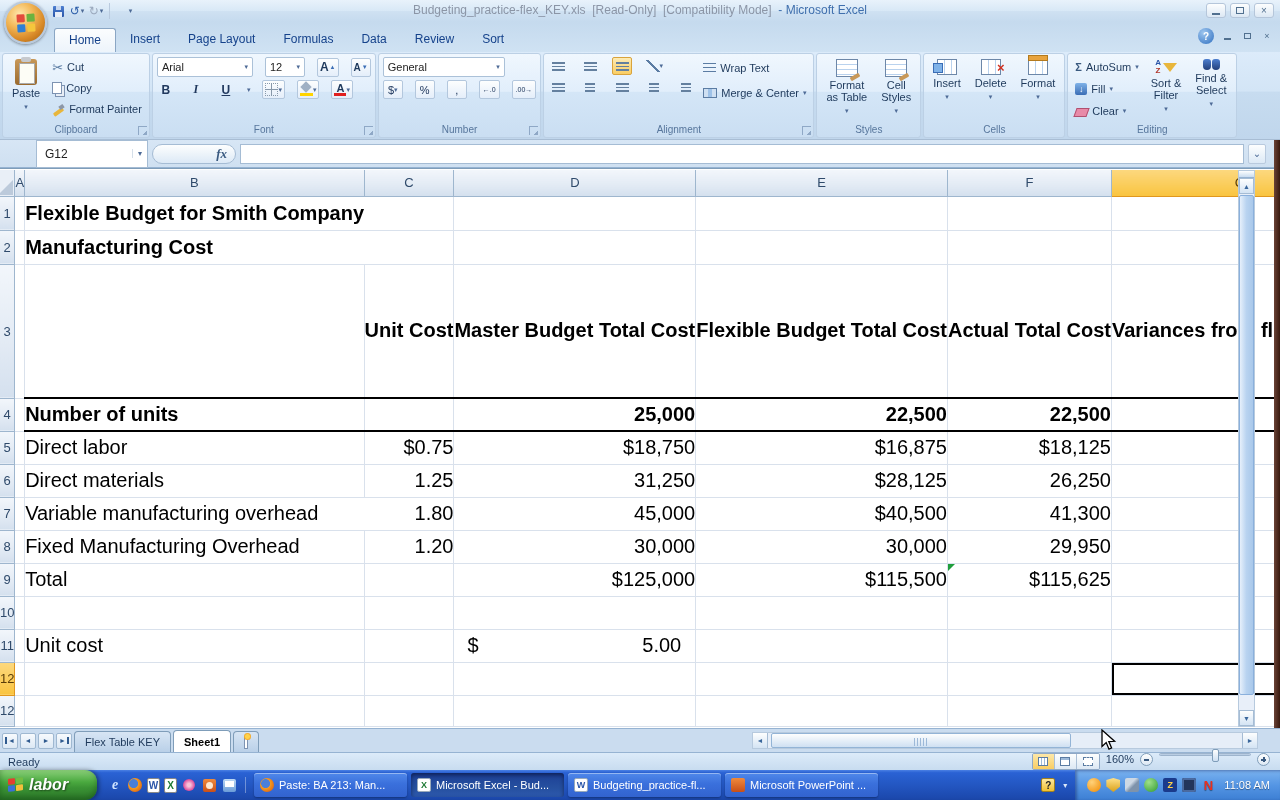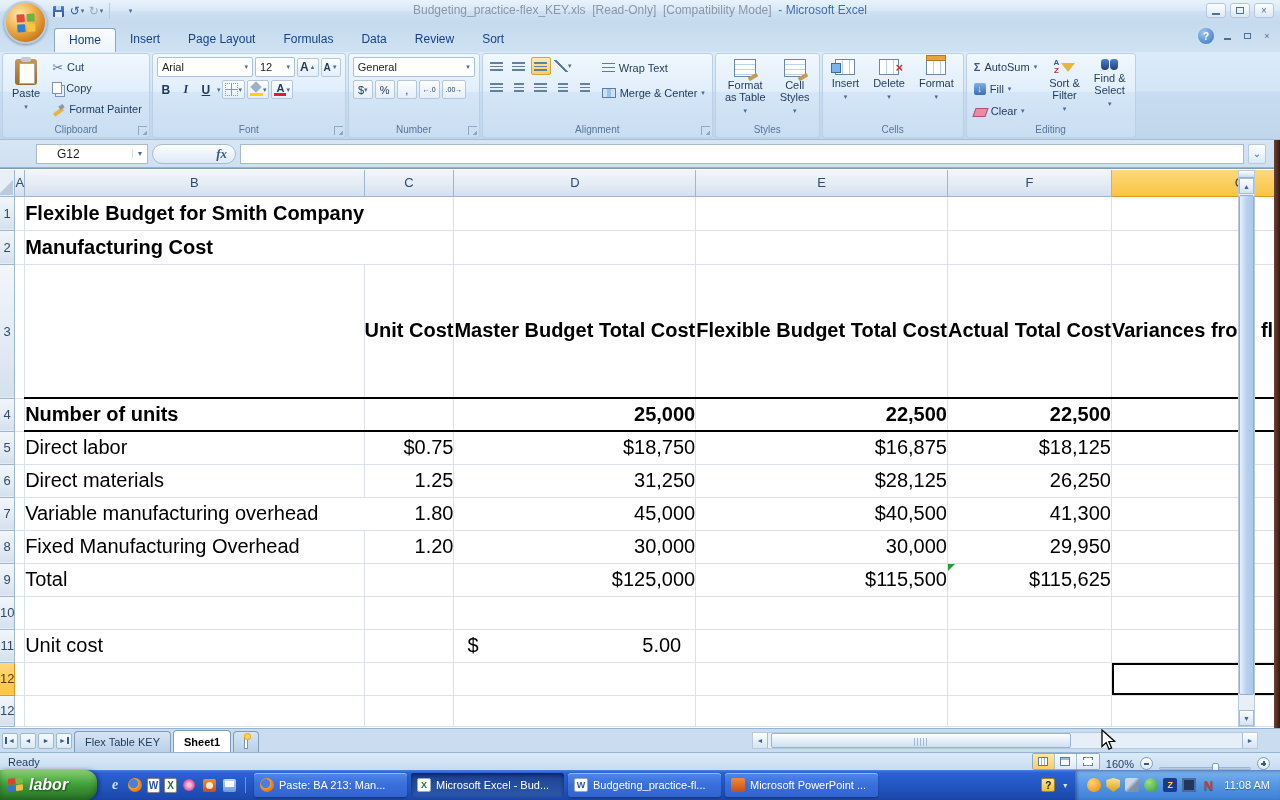--- a/index.html
+++ b/index.html
@@ -62,21 +62,21 @@
 .launcher{position:absolute;right:2px;bottom:2px;width:9px;height:9px;border-left:1px solid #8fa8c6;border-top:1px solid #8fa8c6}
 .launcher:after{content:"";position:absolute;right:0;bottom:0;width:4px;height:4px;
   background:linear-gradient(135deg,transparent 50%,#8fa8c6 50%)}
 .bigbtn{display:flex;flex-direction:column;align-items:center;font-size:11px;color:#1e395b;gap:2px;padding:2px 5px;text-align:center;line-height:12px}
 .smbtn{display:flex;align-items:center;gap:4px;font-size:11px;color:#1e395b;height:20px;padding:0 3px;white-space:nowrap}
 .dd{font-size:7px;color:#4d6a96}
 .pre{white-space:pre-line}
 .combo{background:#fff;border:1px solid #abc1d8;height:20px;display:flex;align-items:center;font-size:11px;padding:0 4px;color:#222;border-radius:2px}
 .combo .cval{flex:1}
 .col{display:flex;flex-direction:column;gap:1px}
-.row{display:flex;gap:2px;align-items:center}
+.row{display:flex;gap:12px;align-items:center}
 
 .i-paste{width:22px;height:26px;background:linear-gradient(#c89858,#9a6a2e);border-radius:3px;position:relative}
 .i-paste:before{content:"";position:absolute;left:4px;top:4px;width:14px;height:19px;background:#fdfdf6;border:1px solid #aaa}
 .i-paste:after{content:"";position:absolute;left:6px;top:-2px;width:10px;height:5px;background:#c6c9ce;border-radius:2px}
 .i-cut{color:#5b7ca3;font-size:13px}
 .i-copy{width:10px;height:12px;background:#fff;border:1px solid #7d93b2;box-shadow:3px 3px 0 -1px #e8eef6,3px 3px 0 0 #7d93b2}
 .i-brush{width:13px;height:13px;position:relative}
 .i-brush:before{content:"";position:absolute;left:1px;top:7px;width:11px;height:4px;background:#e8b63c;border-radius:1px;transform:rotate(-35deg)}
 .i-brush:after{content:"";position:absolute;left:7px;top:2px;width:5px;height:4px;background:#8c97a8;transform:rotate(-35deg)}
 
@@ -123,21 +123,21 @@
 .i-clear{width:13px;height:9px;background:#e88aa8;border:1px solid #b05070;transform:skewX(-20deg);margin-top:3px}
 .i-az{display:flex;flex-direction:column;font-size:8px;font-weight:bold;line-height:8px}
 .i-az .la{color:#2a55a8}.i-az .lz{color:#b03428}
 .i-funnel{width:0;height:0;border-left:7px solid transparent;border-right:7px solid transparent;border-top:9px solid #e8b63c}
 .i-binoc{display:flex;gap:1px}
 .i-binoc i{width:8px;height:11px;background:linear-gradient(#4d7fd0,#223f7a);border-radius:3px 3px 4px 4px}
 
 
 .fbar{position:absolute;left:0;top:140px;width:1280px;height:28px;
   background:linear-gradient(180deg,#d7e6f5,#cfe0f1);border-bottom:1px solid #96b3d2;display:flex;align-items:center}
-.namebox{margin-left:36px;width:112px;height:20px;background:#fff;border:1px solid #a5bcd4;display:flex;align-items:center;font-size:12px;color:#222;padding-left:20px}
+.namebox{margin-left:36px;width:112px;height:28px;background:#fff;border:1px solid #a5bcd4;display:flex;align-items:center;font-size:12px;color:#222;padding-left:8px}
 .namebox .nbdd{margin-left:auto;width:15px;text-align:center;color:#4d6a96;font-size:8px;border-left:1px solid #d5dfe9}
 .fxbtn{margin-left:4px;width:84px;height:20px;border:1px solid #a5bcd4;border-radius:10px;
   background:linear-gradient(#fdfefe,#dce9f6);display:flex;align-items:center;justify-content:flex-end;padding-right:8px;
   font-family:"Liberation Serif",serif;font-style:italic;font-weight:bold;font-size:13px;color:#3a5a80}
 .finput{margin-left:4px;flex:1;height:20px;background:#fff;border:1px solid #a5bcd4;font-size:12px;padding:0 4px;color:#222}
 .fexpand{width:18px;height:20px;margin:0 14px 0 4px;display:flex;align-items:center;justify-content:center;color:#4d6a96;font-size:10px;border:1px solid #b9cade;border-radius:2px;background:linear-gradient(#fdfefe,#dce9f6)}
 
 
 .gridarea{position:absolute;left:0;top:168px;width:1280px;height:560px;background:#fff;overflow:hidden;border-top:1px solid #7f9db9}
 table.sheet{border-collapse:collapse;table-layout:fixed;margin-top:1px}
@@ -190,21 +190,21 @@
 .hbtn.right{border-left:1px solid #a5bcd4;border-right:none;margin-left:auto}
 .hthumb{width:300px;height:15px;margin-left:3px;border:1px solid #93b4d6;border-radius:2px;
   background:linear-gradient(180deg,#fdfefe,#cfe0f2);position:relative;flex:none}
 .hthumb:after{content:"";position:absolute;left:50%;top:4px;width:14px;height:8px;margin-left:-7px;
   background:repeating-linear-gradient(90deg,#9db9d8 0 1px,transparent 1px 3px)}
 
 
 .statusbar{position:absolute;left:0;top:752px;width:1280px;height:18px;
   background:linear-gradient(180deg,#dcebf9,#c8dcf0);border-top:1px solid #96b3d2;display:flex;align-items:center;font-size:11px;color:#1e395b}
 .statusbar .mode{margin-left:8px}
-.sbright{margin-left:auto;display:flex;align-items:flex-end;gap:6px;margin-right:10px}
+.sbright{margin-left:auto;display:flex;align-items:flex-start;gap:6px;margin-right:10px}
 .viewbtns{display:flex;border:1px solid #8fa8c6;border-radius:2px;overflow:hidden}
 .vwbtn{width:22px;height:15px;background:linear-gradient(#fdfefe,#dce8f4);display:flex;align-items:center;justify-content:center;border-right:1px solid #aabfd6}
 .vwbtn:last-child{border-right:none}
 .vwbtn.on{background:linear-gradient(#fde8a9,#f9cd63)}
 .i-vw1{width:10px;height:9px;border:1px solid #5b7ca3;background:repeating-linear-gradient(90deg,#fff 0 2px,#9db9d8 2px 3px)}
 .i-vw2{width:10px;height:9px;border:1px solid #5b7ca3;background:#fff;box-shadow:inset 0 2px 0 #9db9d8}
 .i-vw3{width:10px;height:9px;border:1px dashed #5b7ca3;background:#fff}
 .zoomtxt{font-size:11px;color:#1e395b}
 .zbtn{width:13px;height:13px;border-radius:50%;border:1px solid #7f9db9;background:linear-gradient(#fdfefe,#dce8f4);position:relative}
 .zbtn:before{content:"";position:absolute;left:3px;top:5px;width:5px;height:1.5px;background:#3a5a80}

